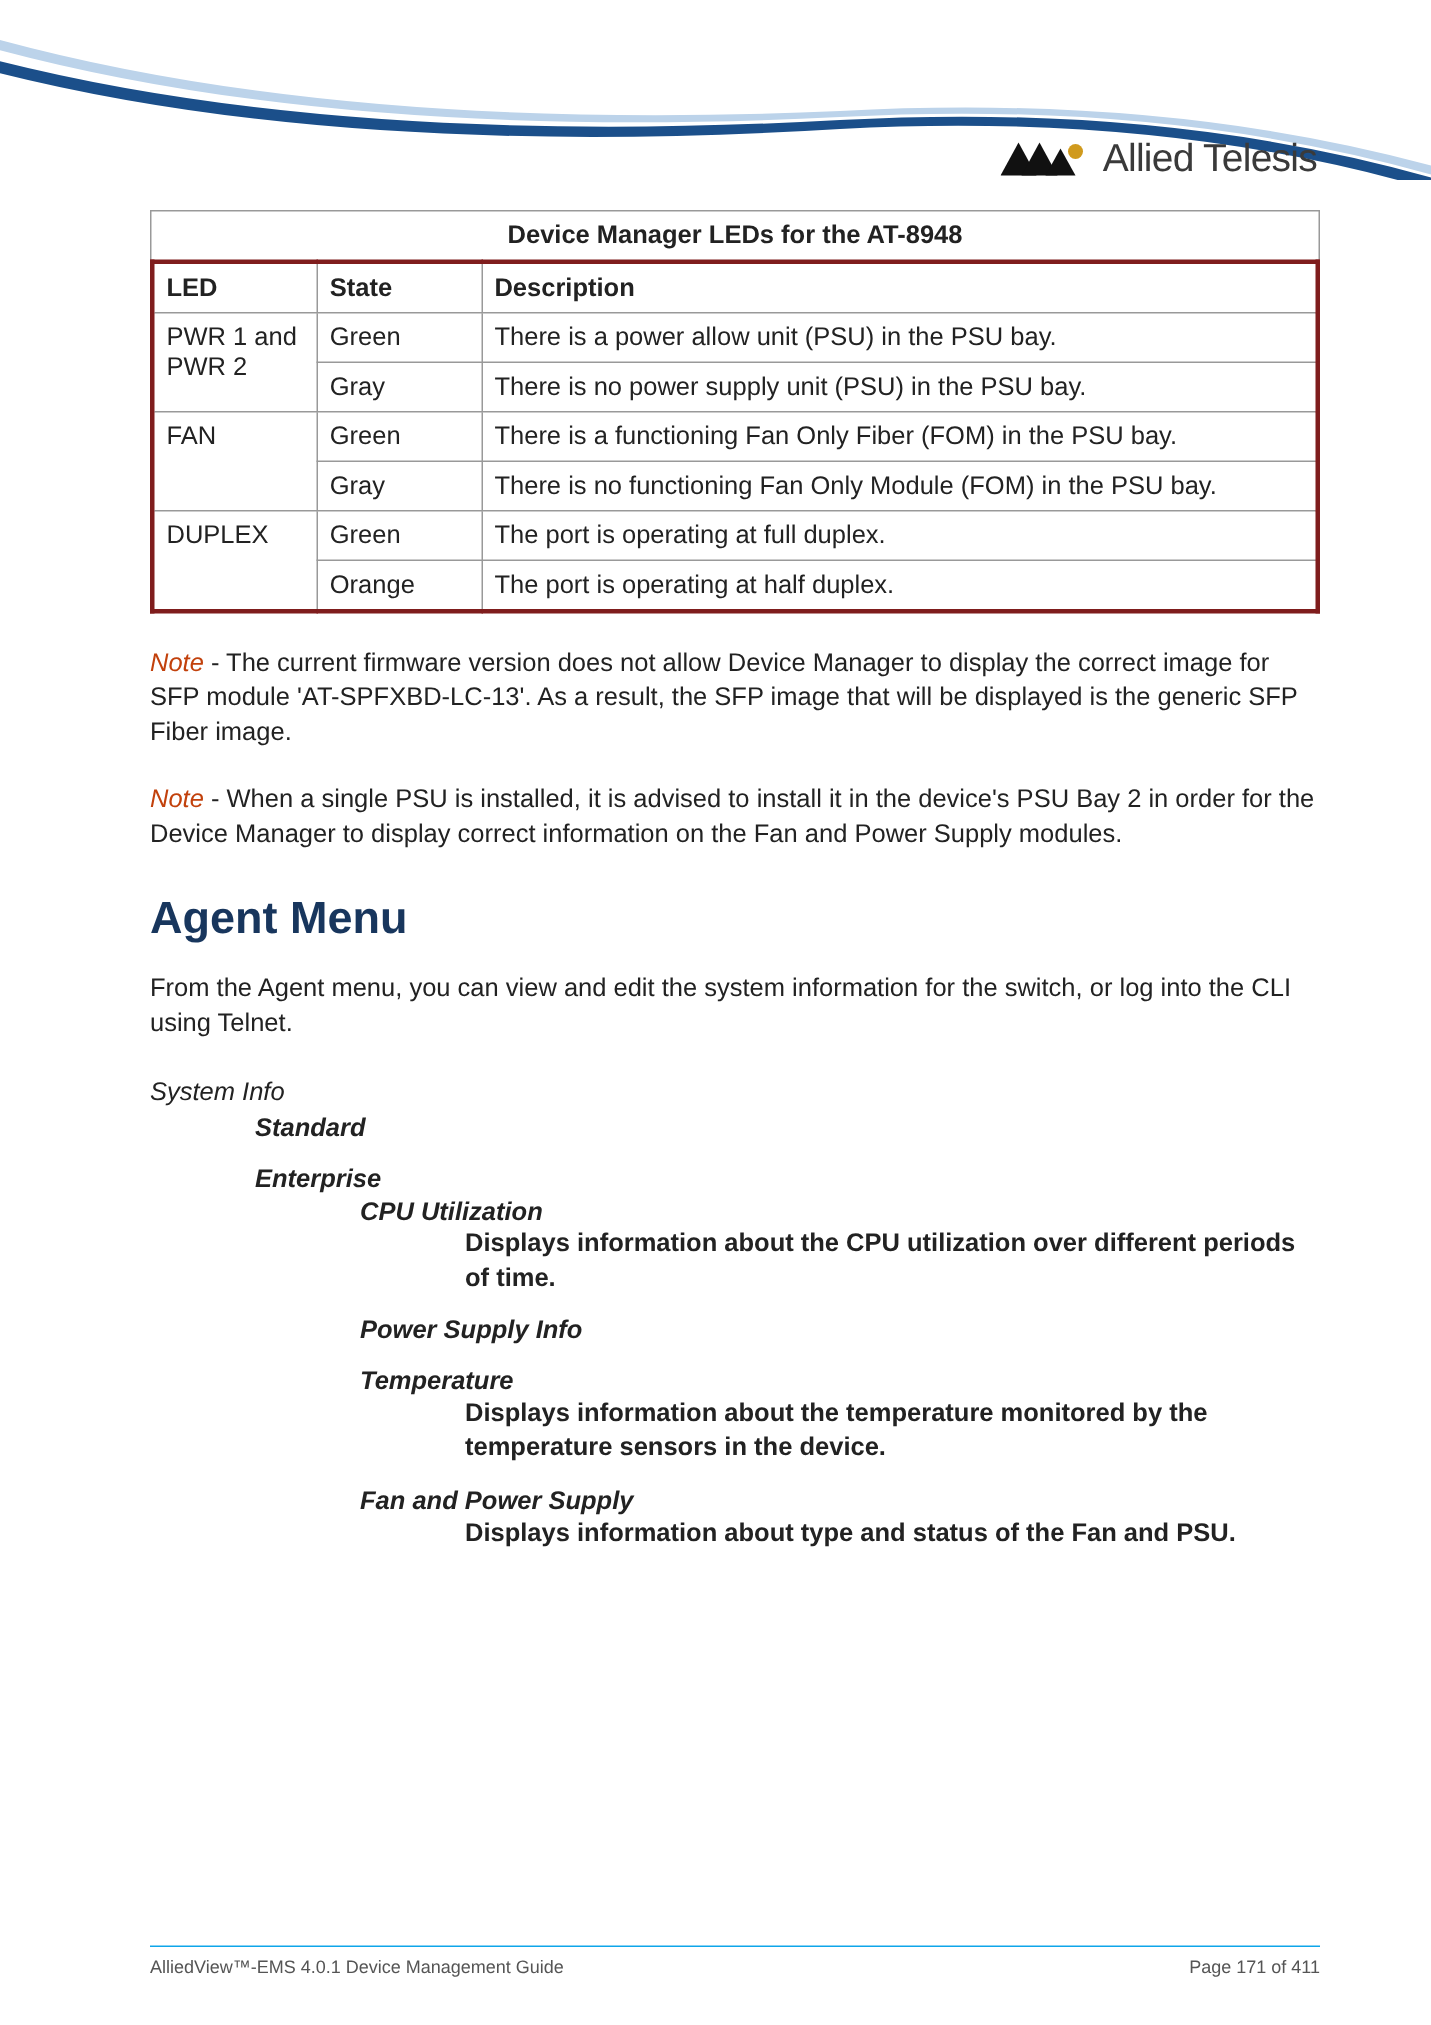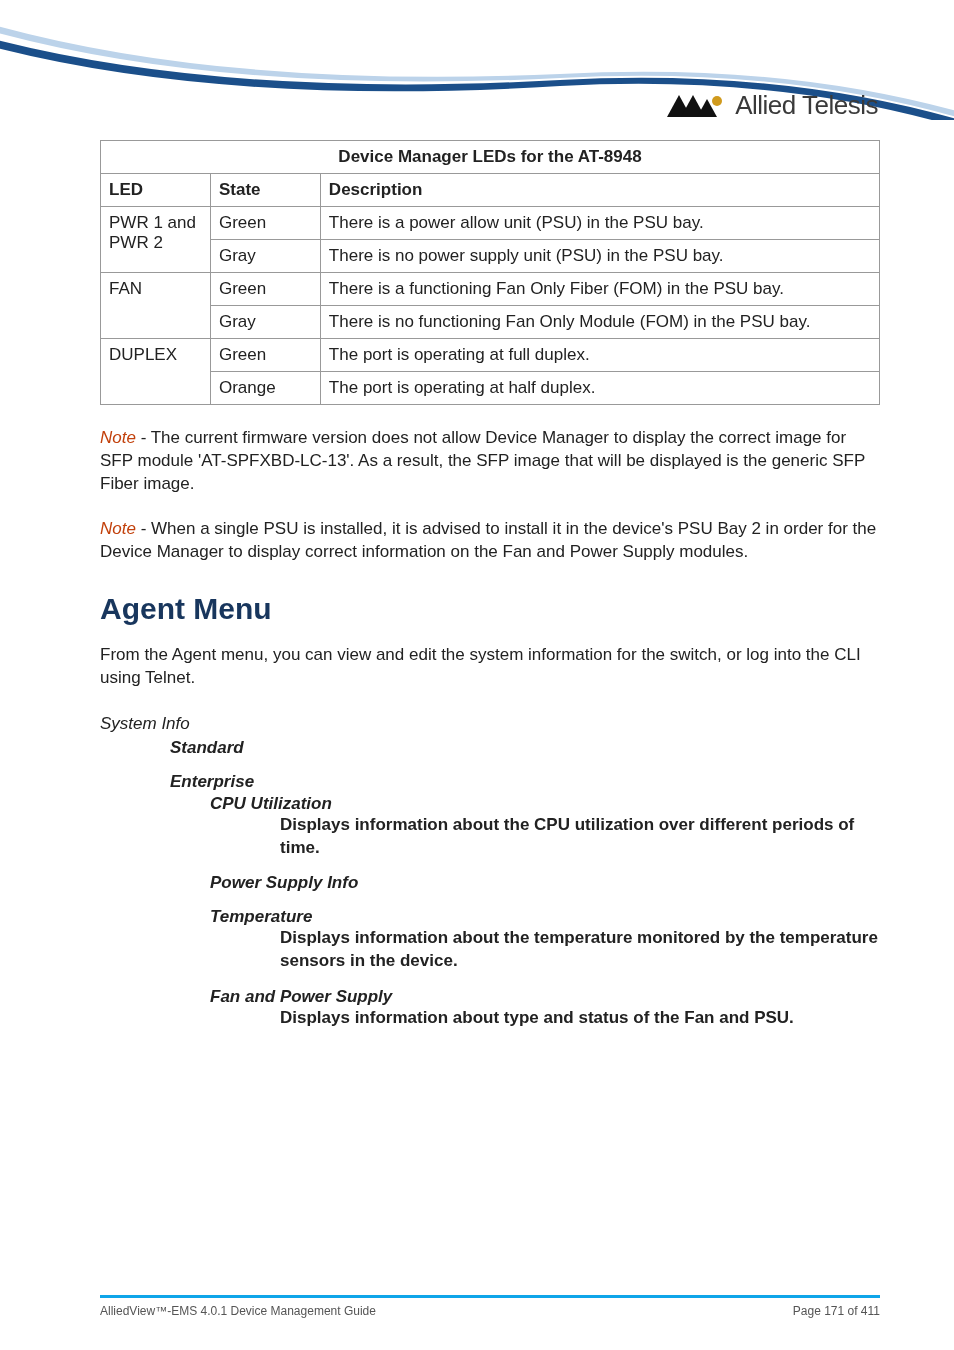--- a/index.html
+++ b/index.html
@@ -5,42 +5,42 @@
   * { box-sizing: border-box; margin: 0; padding: 0; }
   html, body { width: 954px; height: 1350px; background: #fff; font-family: "Segoe UI", "Gill Sans", "Gill Sans MT", Arial, sans-serif; color: #222; }
   .page { position: relative; width: 954px; height: 1350px; overflow: hidden; }
   
   .swoosh { position: absolute; top: 0; left: 0; width: 954px; height: 120px; }
   .logo-wrap { position: absolute; top: 90px; right: 76px; display: flex; align-items: center; gap: 8px; }
   .logo-mark svg { display: block; }
   .logo-text { font-size: 26px; font-weight: 400; color: #3a3a3a; letter-spacing: -0.5px; white-space: nowrap; }
   
   .content { position: absolute; top: 140px; left: 100px; width: 780px; }
-  table.led { width: 100%; border-collapse: collapse; border: 1px solid #7f1d1d; font-size: 17px; }
+  table.led { width: 100%; border-collapse: collapse; border: 3px solid #7f1d1d; font-size: 17px; }
   table.led caption { border: 1px solid #999; border-bottom: none; padding: 6px 8px; font-weight: 700; font-size: 17px; text-align: center; background: #fff; }
   table.led th, table.led td { border: 1px solid #999; padding: 6px 8px; text-align: left; vertical-align: top; }
   table.led th { font-weight: 700; }
   table.led th.desc-h { width: 560px; }
   table.led th.led-h { width: 110px; }
   table.led th.state-h { width: 110px; }
   .para { font-size: 17px; line-height: 1.35; margin-top: 22px; }
   .note-label { color: #c2410c; font-style: italic; font-weight: 400; }
   h2.agent { font-size: 30px; font-weight: 700; color: #18365d; margin-top: 28px; }
   .after-h { margin-top: 18px; }
   .si-head { font-style: italic; font-size: 17px; margin-top: 24px; }
   .lvl2 { margin-left: 70px; margin-top: 4px; font-weight: bold; }
   .lvl2-head { font-style: italic; font-size: 17px; }
   .lvl2-body { font-size: 17px; line-height: 1.35; }
   .lvl2-block { margin-top: 14px; }
-  .lvl3 { margin-left: 40px; margin-top: 2px; }
+  .lvl3 { margin-left: 70px; margin-top: 2px; }
   .lvl3-head { font-style: italic; font-size: 17px; }
   .lvl3-body { font-size: 17px; line-height: 1.35; margin-left: 70px; }
   .lvl3-block { margin-top: 14px; }
   
-  .footer { position: absolute; bottom: 32px; left: 100px; width: 780px; border-top: 3px solid #0ea5e9; padding-top: 6px; display: flex; justify-content: space-between; font-size: 12px; color: #555; }
+  .footer { position: absolute; bottom: 32px; left: 100px; width: 780px; border-top: 1px solid #0ea5e9; padding-top: 6px; display: flex; justify-content: space-between; font-size: 12px; color: #555; }
 </style>
 </head>
 <body>
 
 <div class="page">
 
   <svg class="swoosh" viewBox="0 0 954 120" preserveAspectRatio="none">
     <path d="M -40 30 Q 200 100 560 80 Q 780 68 960 120 L 960 128 Q 780 74 560 86 Q 200 108 -40 38 Z" fill="#1b4f8a"></path>
     <path d="M -40 15 Q 200 90 560 74 Q 780 62 960 112 L 960 118 Q 780 66 560 78 Q 200 96 -40 22 Z" fill="#bcd3ea"></path>
   </svg>

